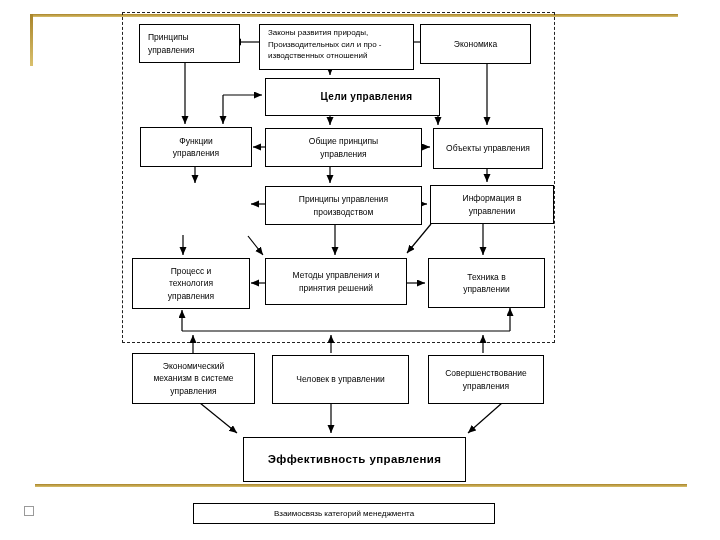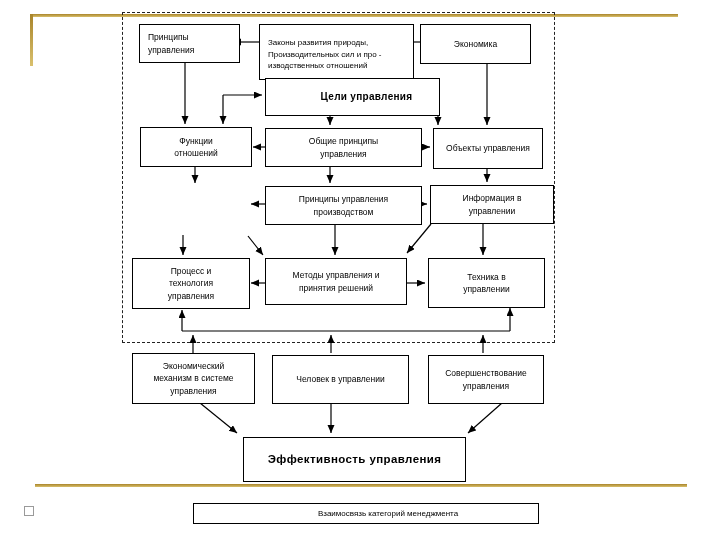--- a/index.html
+++ b/index.html
@@ -7,26 +7,26 @@
     position:relative;width:720px;height:540px;background:#ffffff;
     font-family:"Liberation Sans", sans-serif;color:#000;overflow:hidden;
   }
   .gold{position:absolute;background:linear-gradient(to bottom,#a8842a,#d9c06d);}
   .dashed-frame{position:absolute;left:122px;top:12px;width:431px;height:329px;
     border:1px dashed #222;}
   .box{position:absolute;background:#fff;border:1px solid #000;
     display:flex;align-items:center;justify-content:center;text-align:center;
     font-size:8.5px;line-height:12.5px;white-space:pre-line;}
   .box.al{justify-content:flex-start;text-align:left;padding-left:8px;}
-  .box.laws{align-items:flex-start;padding-top:12px;}
+  .box.laws{align-items:flex-start;padding-top:2px;}
   .box.bold{font-weight:bold;font-size:10px;letter-spacing:.3px;}
   .box.big{font-weight:bold;font-size:11.5px;letter-spacing:.4px;text-align:center;}
   .caption-box{position:absolute;left:193px;top:503px;width:300px;height:19px;
     border:1px solid #000;display:flex;align-items:center;justify-content:center;
-    font-size:8px;background:#fff;padding-left:44px;}
+    font-size:8px;background:#fff;}
   .bullet-square{position:absolute;left:24px;top:506px;width:8px;height:8px;
     border:1px solid #9a9a9a;background:#fff;}
   svg.connectors{position:absolute;left:0;top:0;pointer-events:none;}
   svg.connectors line, svg.connectors polyline{stroke:#000;stroke-width:1.2;}
 </style>
 </head>
 <body>
 
 <div id="slide">
 
@@ -79,21 +79,21 @@
   </svg>
 
   <div class="box al" style="left:139px;top:24px;width:91px;height:37px;">Принципы
 управления</div>
   <div class="box al laws" style="left:259px;top:24px;width:145px;height:42px;font-size:8px;line-height:11.5px;">Законы развития природы,
 Производительных сил и про -
 изводственных отношений</div>
   <div class="box" style="left:420px;top:24px;width:109px;height:38px;">Экономика</div>
   <div class="box bold" style="left:265px;top:78px;width:145px;height:36px;padding-left:28px;">Цели управления</div>
   <div class="box" style="left:140px;top:127px;width:110px;height:38px;">Функции
-отношений</div>
+управления</div>
   <div class="box" style="left:265px;top:128px;width:155px;height:37px;">Общие принципы
 управления</div>
   <div class="box" style="left:433px;top:128px;width:108px;height:39px;">Объекты управления</div>
   <div class="box" style="left:265px;top:186px;width:155px;height:37px;">Принципы управления
 производством</div>
   <div class="box" style="left:430px;top:185px;width:122px;height:37px;">Информация в
 управлении</div>
   <div class="box" style="left:132px;top:258px;width:116px;height:49px;">Процесс и
 технология
 управления</div>

